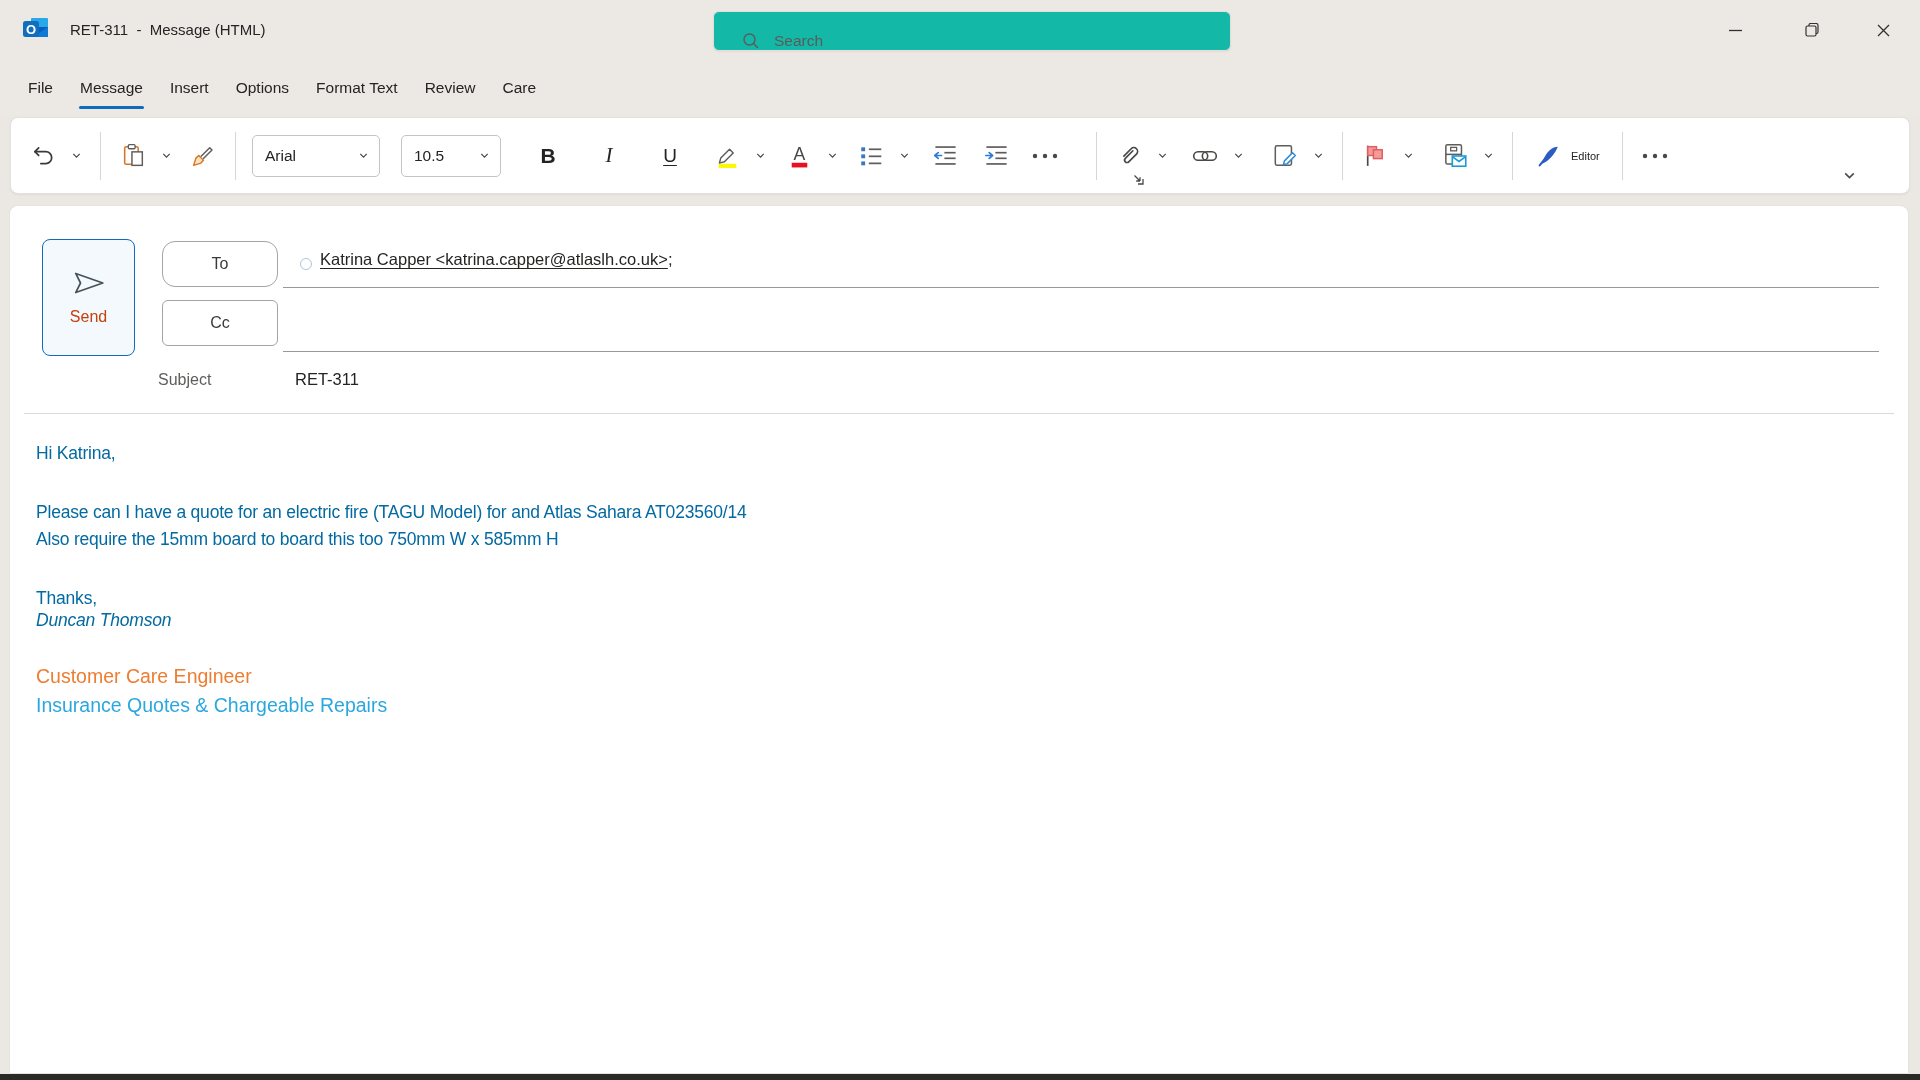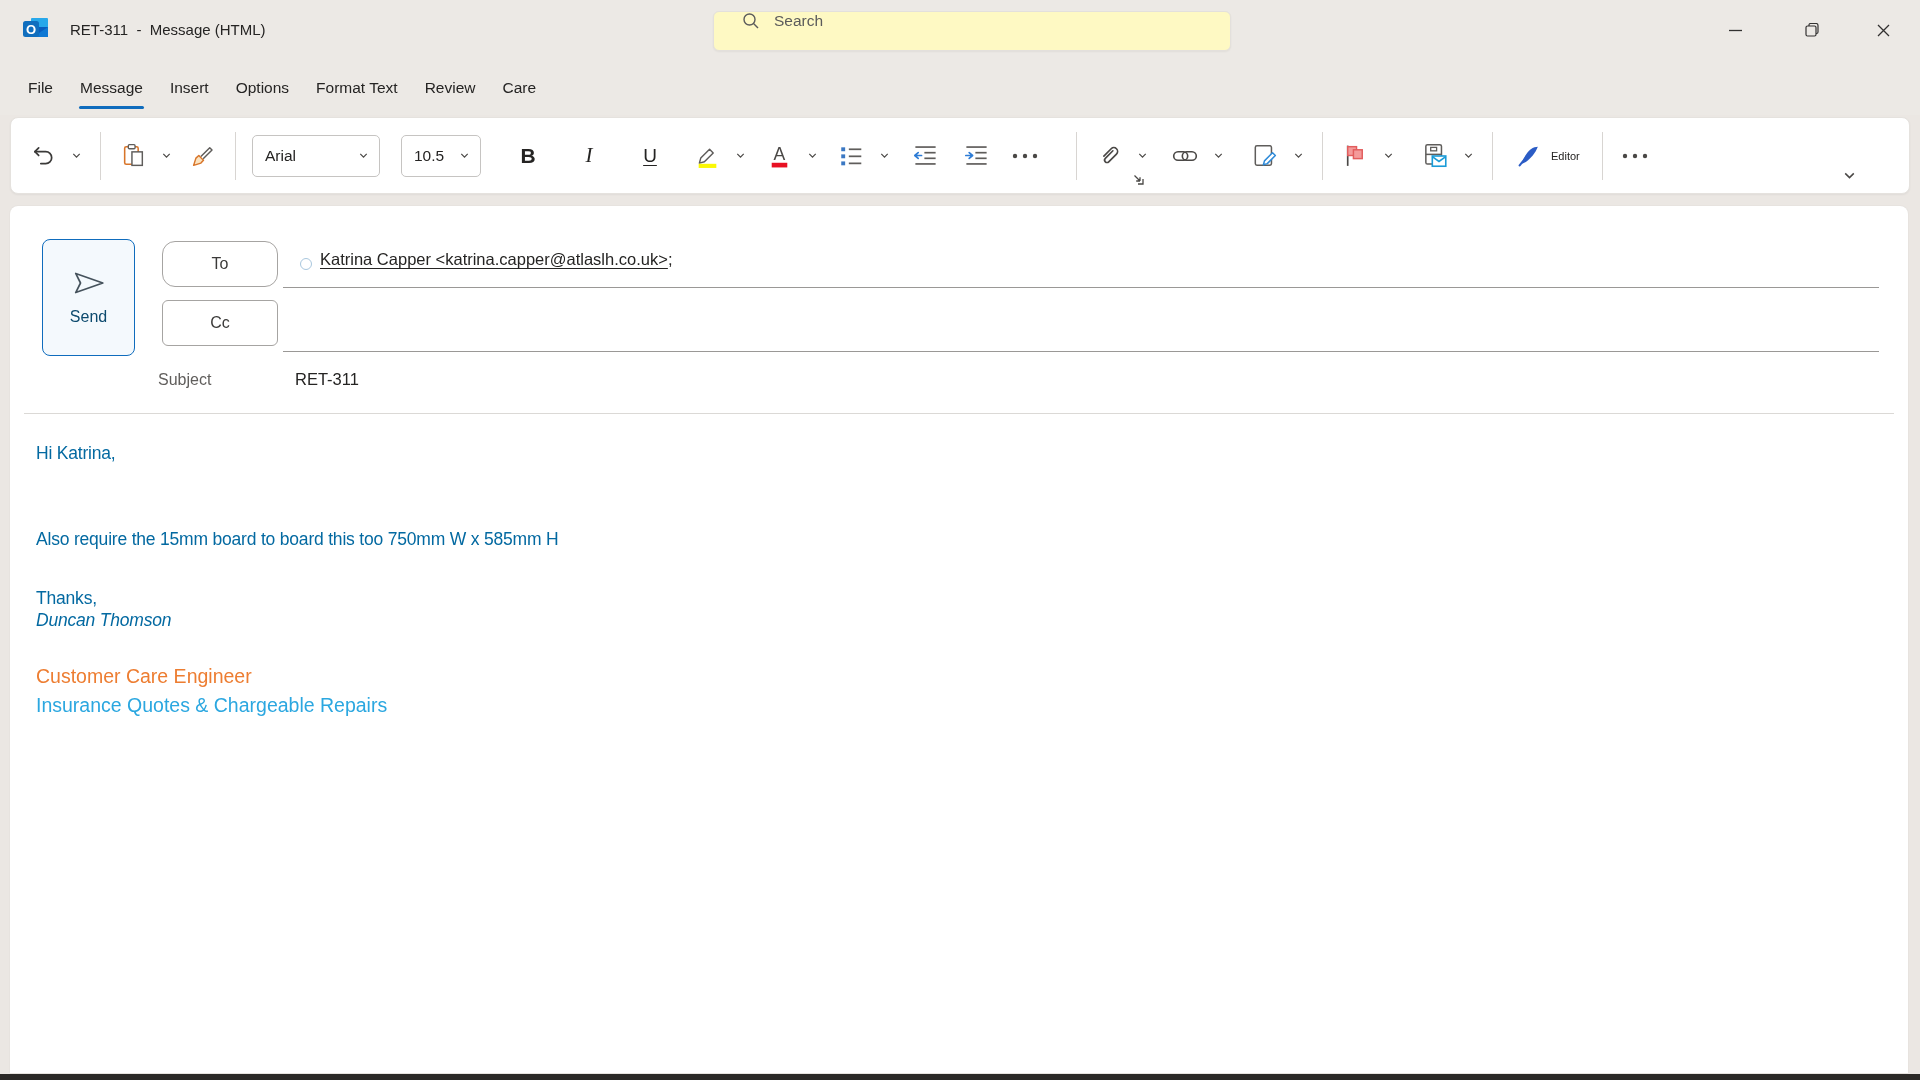--- a/index.html
+++ b/index.html
@@ -3,23 +3,23 @@
 <meta charset="utf-8">
 <style>
   * { margin:0; padding:0; box-sizing:border-box; }
   html,body { width:1920px; height:1080px; overflow:hidden; }
   body { font-family:"Liberation Sans", sans-serif; background:#ebe7e3; position:relative; color:#252423; }
 
   
   .titlebar { position:absolute; left:0; top:0; width:1920px; height:60px; background:#ece9e5; }
   .app-icon { position:absolute; left:21px; top:15px; width:30px; height:28px; }
   .win-title { position:absolute; left:70px; top:21px; font-size:15px; color:#252423; white-space:pre; }
-  .searchbox { position:absolute; left:713px; top:11px; width:518px; height:40px; background:#fef9c3;
+  .searchbox { position:absolute; left:713px; top:11px; width:518px; height:40px; background:#14b8a6;
                border:1px solid #e3e0dc; border-radius:6px; box-shadow:0 1px 2px rgba(0,0,0,.05);
-               display:flex; align-items:flex-start; padding-left:28px; gap:14px; }
+               display:flex; align-items:flex-end; padding-left:28px; gap:14px; }
   .searchbox input { border:none; outline:none; background:transparent; font-size:15.5px; color:#444;
                font-family:"Liberation Sans", sans-serif; width:420px; }
   .searchbox input::placeholder { color:#5b5b5b; }
   .winctl { position:absolute; top:0; width:46px; height:60px; display:flex; align-items:center; justify-content:center; }
   .winctl.min { left:1712px; } .winctl.max { left:1789px; } .winctl.close { left:1860px; }
 
   
   .menubar { position:absolute; left:0; top:60px; width:1920px; height:55px; background:#ece9e5;
              display:flex; align-items:center; padding-left:27px; gap:25px; }
   .menu-item { font-size:15.5px; color:#252423; padding:6px 1px; position:relative; cursor:default; }
@@ -31,35 +31,35 @@
   .ribbon { position:absolute; left:10px; top:117px; width:1900px; height:77px; background:#fff;
             border:1px solid #e5e2de; border-radius:8px; box-shadow:0 1px 2px rgba(0,0,0,.05);
             display:flex; align-items:center; padding:0 16px; gap:9px; }
   .rbtn { height:44px; min-width:32px; display:flex; align-items:center; justify-content:center;
           border-radius:4px; }
   .chev { width:16px; height:44px; display:flex; align-items:center; justify-content:center; }
   .vdiv { width:1px; height:48px; background:#d8d5d2; margin:0 7px; flex:none; }
   .combox { height:42px; border:1px solid #c6c4c2; border-radius:5px; display:flex; align-items:center;
             justify-content:space-between; padding:0 10px 0 12px; font-size:15.5px; color:#252423; background:#fff; }
   .combox.fname { width:128px; margin-right:12px; }
-  .combox.fsize { width:80px; margin-right:14px; }
+  .combox.fsize { width:100px; margin-right:14px; }
   .glyphB { font-size:21px; font-weight:800; color:#252423; }
   .glyphI { font-size:21px; font-style:italic; font-family:"Liberation Serif", serif; color:#252423; }
   .glyphU { font-size:19px; text-decoration:underline; text-underline-offset:3px; color:#252423; }
   .launcher { position:absolute; left:1120px; bottom:7px; }
   .collapse-chev { position:absolute; right:52px; bottom:10px; }
   .editor-label { font-size:11px; color:#252423; margin-left:9px; }
 
   
   .compose { position:absolute; left:10px; top:206px; width:1898px; height:867px; background:#fff;
              border-radius:8px 8px 0 0; box-shadow:0 0 2px rgba(0,0,0,.07); }
   .send-btn { position:absolute; left:32px; top:33px; width:93px; height:117px; background:#f4f9fd;
               border:1px solid var(--accent_blue,#0f6cbd); border-radius:8px;
               display:flex; flex-direction:column; align-items:center; justify-content:center; gap:12px; }
-  .send-btn span { font-size:16px; color:#0c4a6e; }
+  .send-btn span { font-size:16px; color:#c2410c; }
   .field-btn { position:absolute; left:152px; width:116px; height:46px; background:#fff;
                border:1px solid #a6a4a2; border-radius:6px; display:flex; align-items:center;
                justify-content:center; font-size:16px; color:#3b3a39; }
   .to-btn { top:35px;border-radius:13px; } .cc-btn { top:94px; }
   .fieldline { position:absolute; left:273px; width:1596px; height:1px; background:#9a9896; }
   .to-line { top:81px; } .cc-line { top:145px; }
   .presence { position:absolute; left:290px; top:52px; width:12px; height:12px; border-radius:50%;
               border:1.5px solid #a9c7de; background:#fff; }
   .recipient { position:absolute; left:310px; top:44px; font-size:16.5px; color:#252423; }
   .recipient .pill { text-decoration:underline; text-underline-offset:3px; }
@@ -422,20 +422,21 @@
   <div class="fieldline to-line"></div>
   <div class="fieldline cc-line"></div>
 
   <div class="subject-label">Subject</div>
   <div class="subject-value">RET-311</div>
 
   <div class="header-div"></div>
 
   <div class="msgbody">
     <div class="bline b-greet">Hi Katrina,</div>
+    <div class="bline b-p1">Please can I have a quote for an electric fire (TAGU Model) for and Atlas Sahara AT023560/14</div>
     <div class="bline b-p2">Also require the 15mm board to board this too 750mm W x 585mm H</div>
     <div class="bline b-thanks">Thanks,</div>
     <div class="bline b-name">Duncan Thomson</div>
     <div class="bline b-role">Customer Care Engineer</div>
     <div class="bline b-dept">Insurance Quotes &amp; Chargeable Repairs</div>
   </div>
 </div>
 
 <div class="bottom-strip"></div>
 

